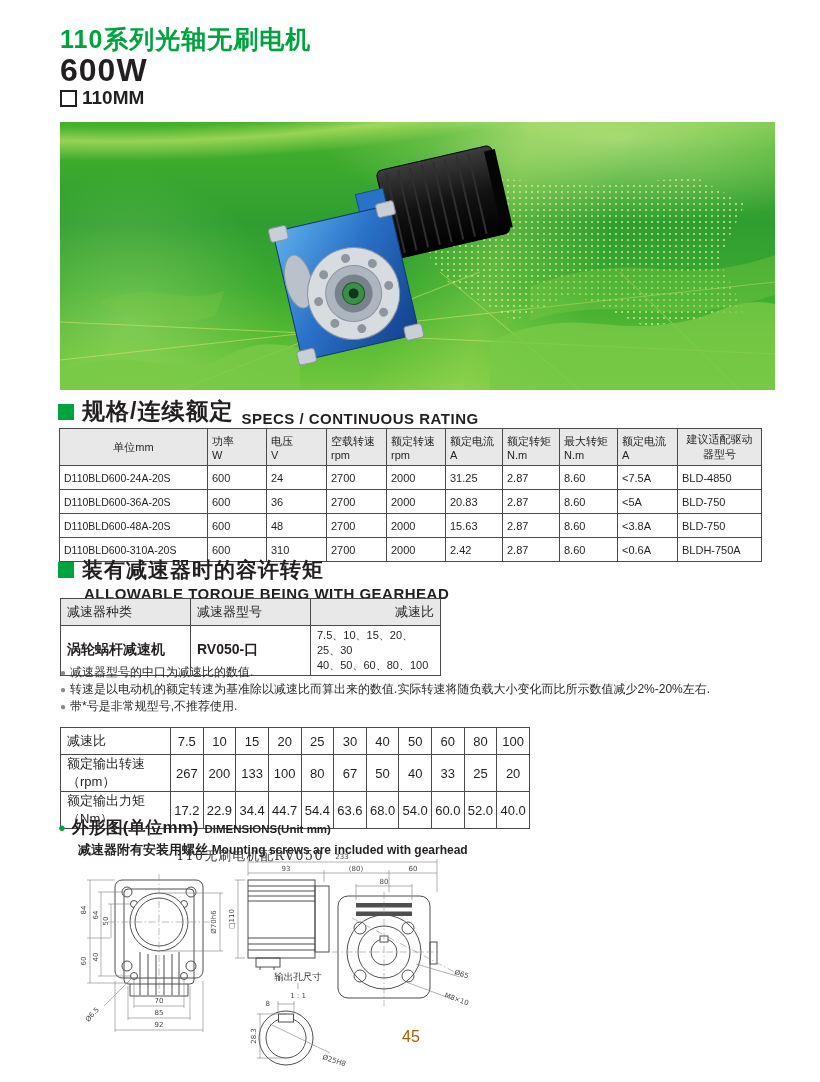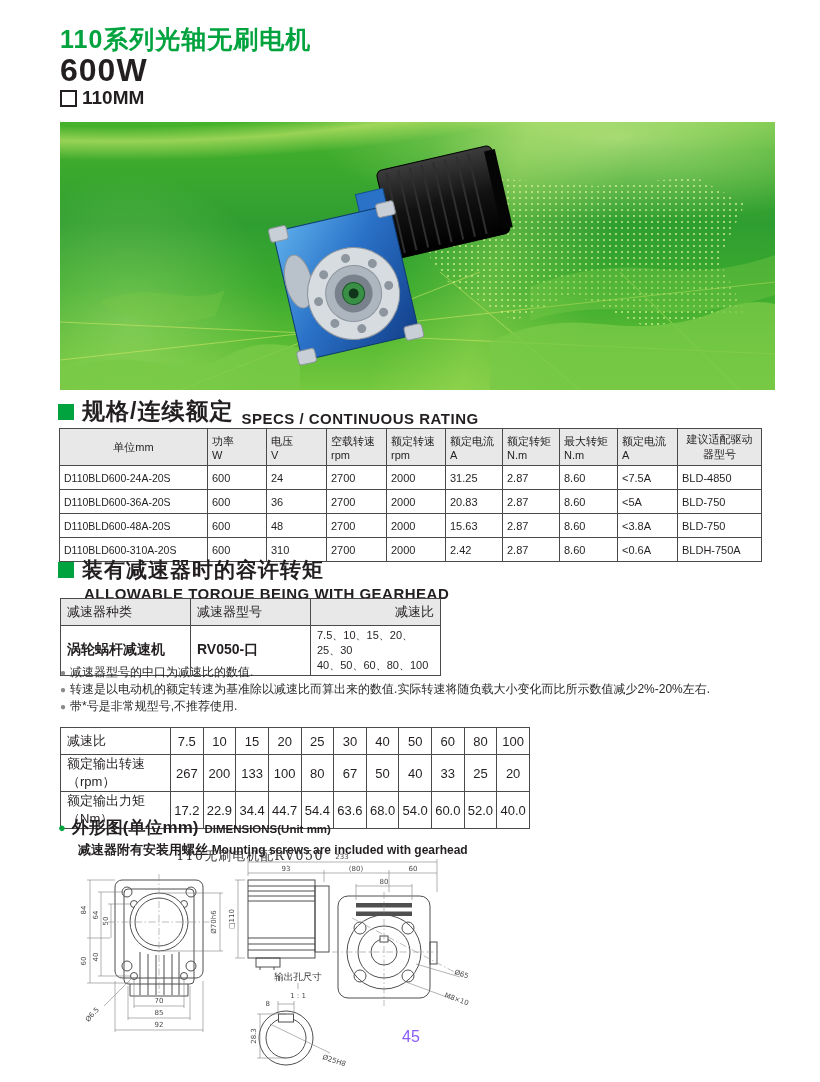--- a/index.html
+++ b/index.html
@@ -72,21 +72,21 @@
   
   .dl{fill:none;stroke:#4f4f4f;stroke-width:1;}
   .dlw{fill:#fff;stroke:#4f4f4f;stroke-width:1;}
   .df{fill:#4f4f4f;stroke:none;}
   .cl{fill:none;stroke:#909090;stroke-width:.6;stroke-dasharray:7 2.5 1.5 2.5;}
   .dm{fill:none;stroke:#808080;stroke-width:.6;}
   text.dt{font:7px "DejaVu Sans",sans-serif;fill:#4a4a4a;}
   text.dct{font:9.5px "DejaVu Serif",serif;fill:#333;}
   text.dtitle{font:12.5px "DejaVu Serif",serif;fill:#333;letter-spacing:1.5px;}
 
-  .page-num{font-size:16px;color:#8b5cf6;}
+  .page-num{font-size:16px;color:#a16207;}
 </style>
 </head>
 <body>
 
 <div id="page">
 
   <div class="abs" style="left:60px;top:26px;">
     <div class="series-title">110系列光轴无刷电机</div>
     <div class="power-title">600W</div>
     <div class="frame-line">

